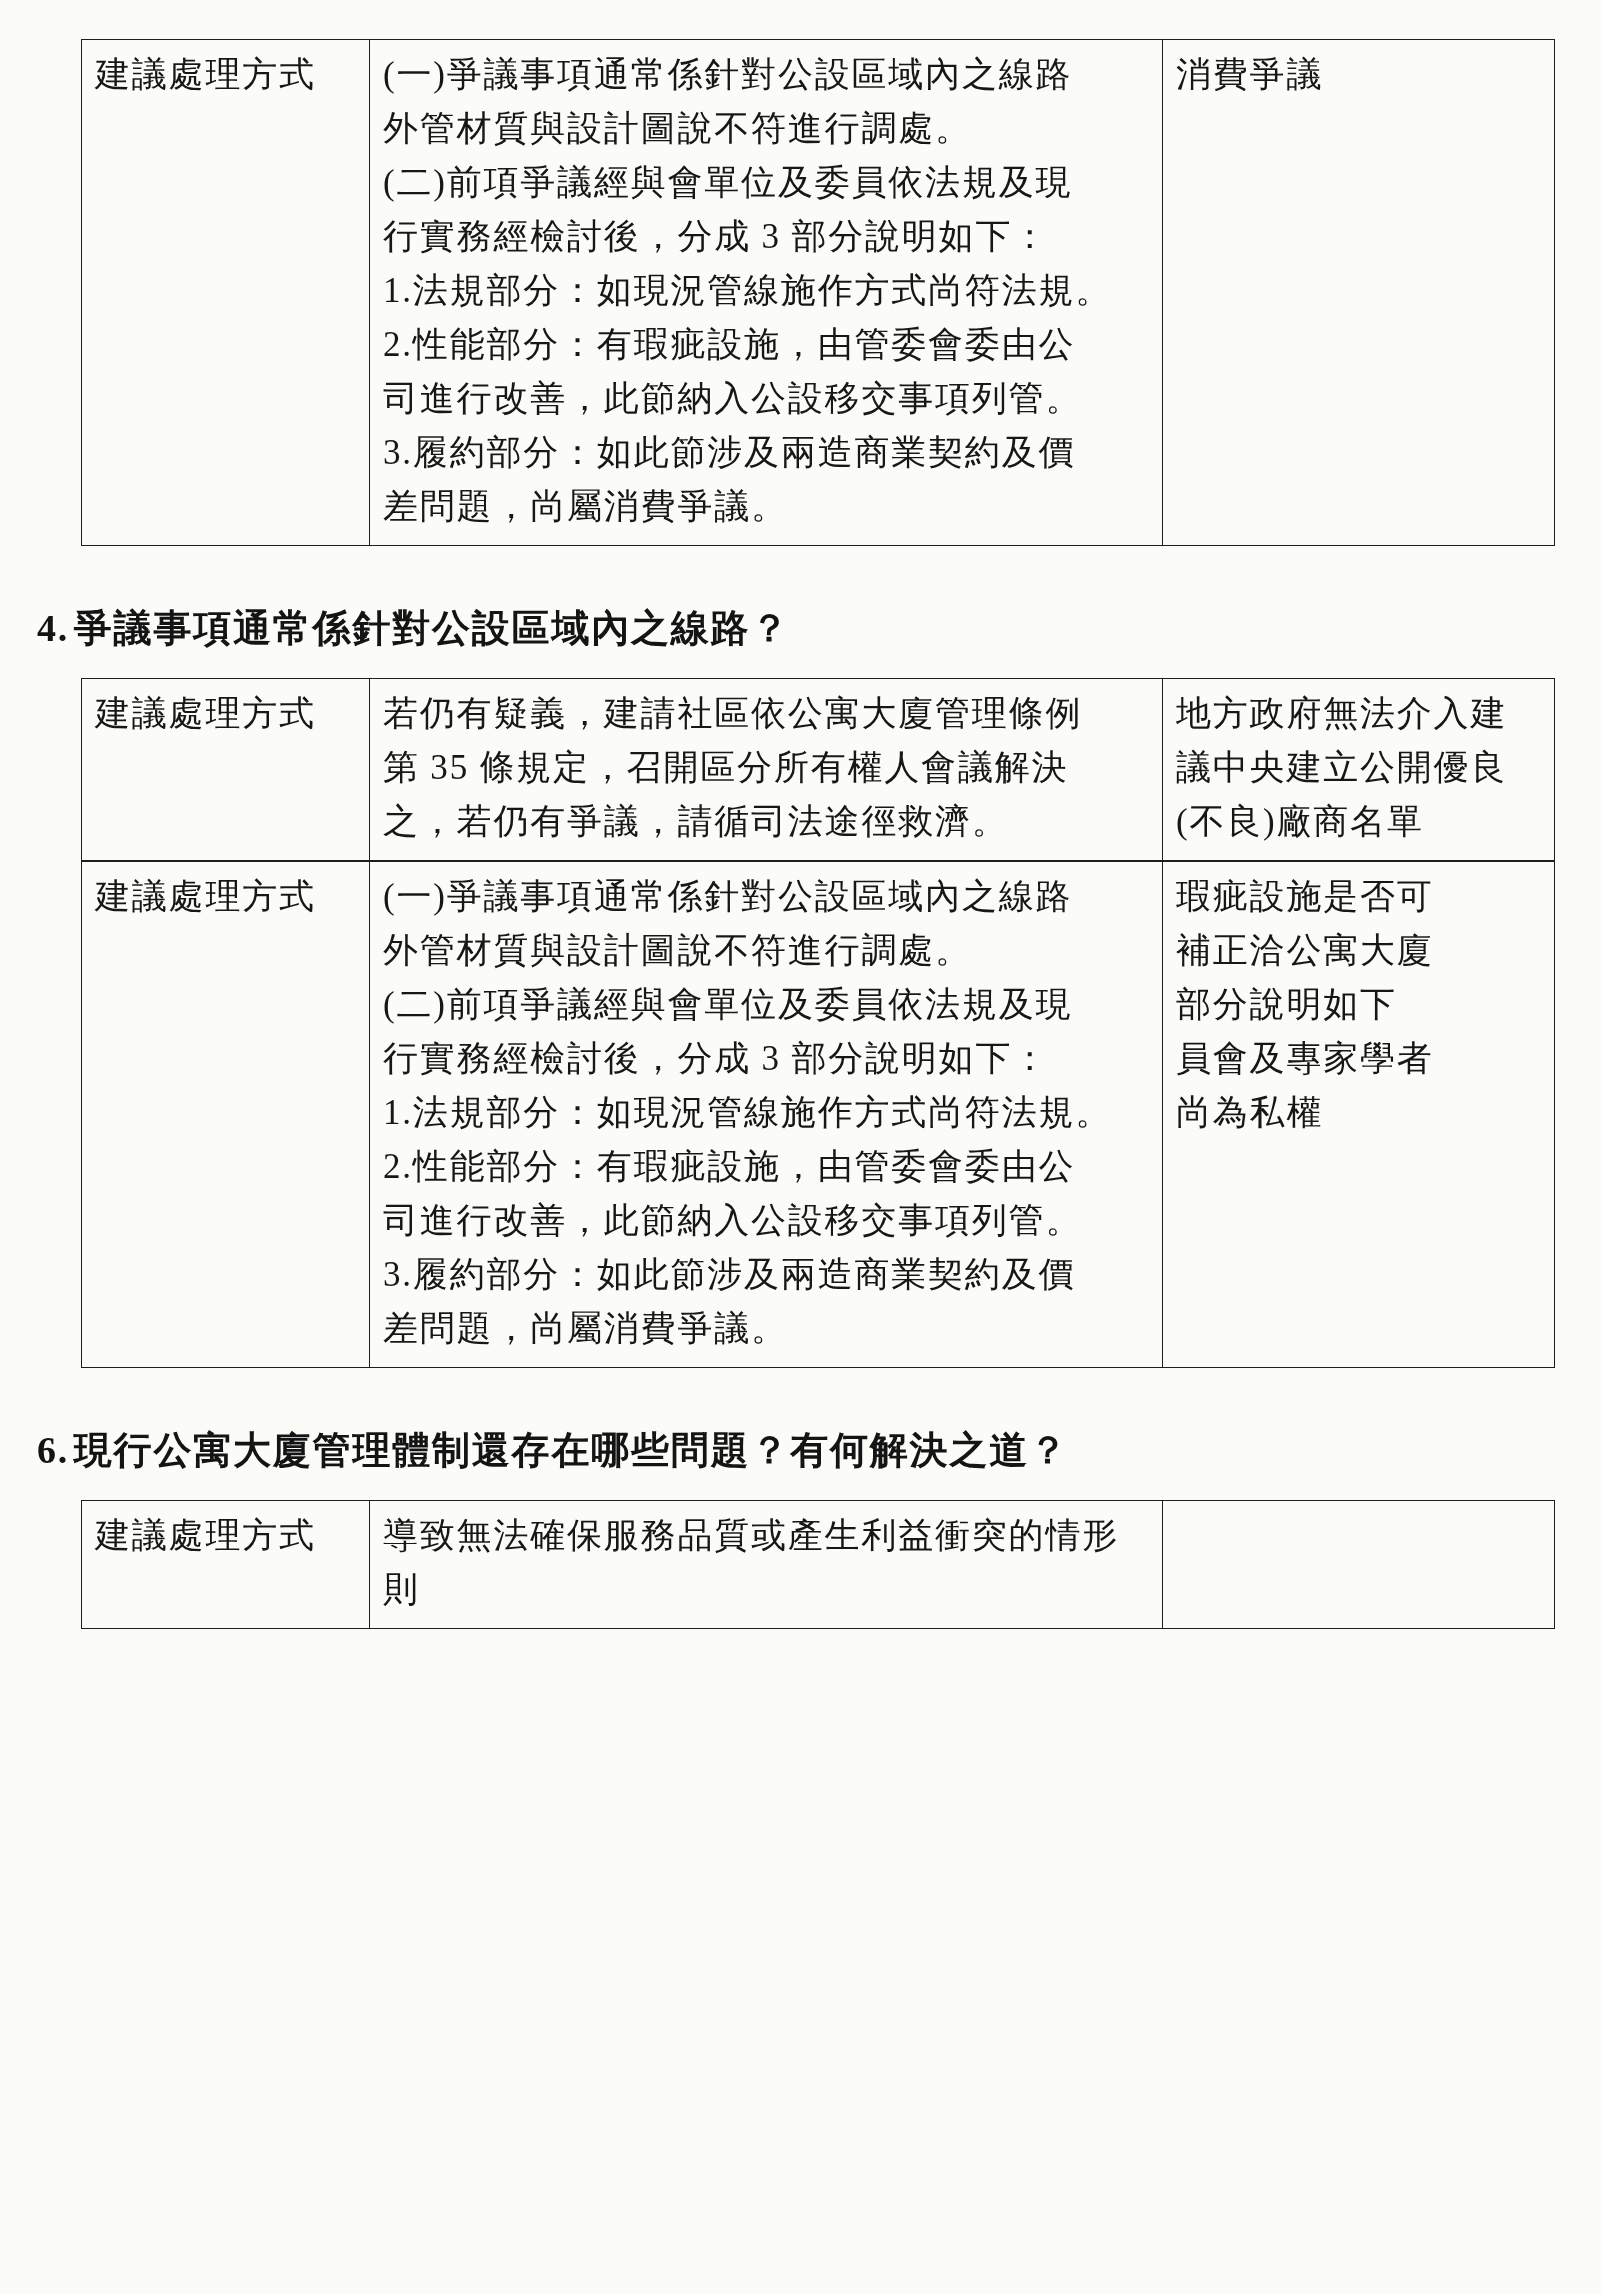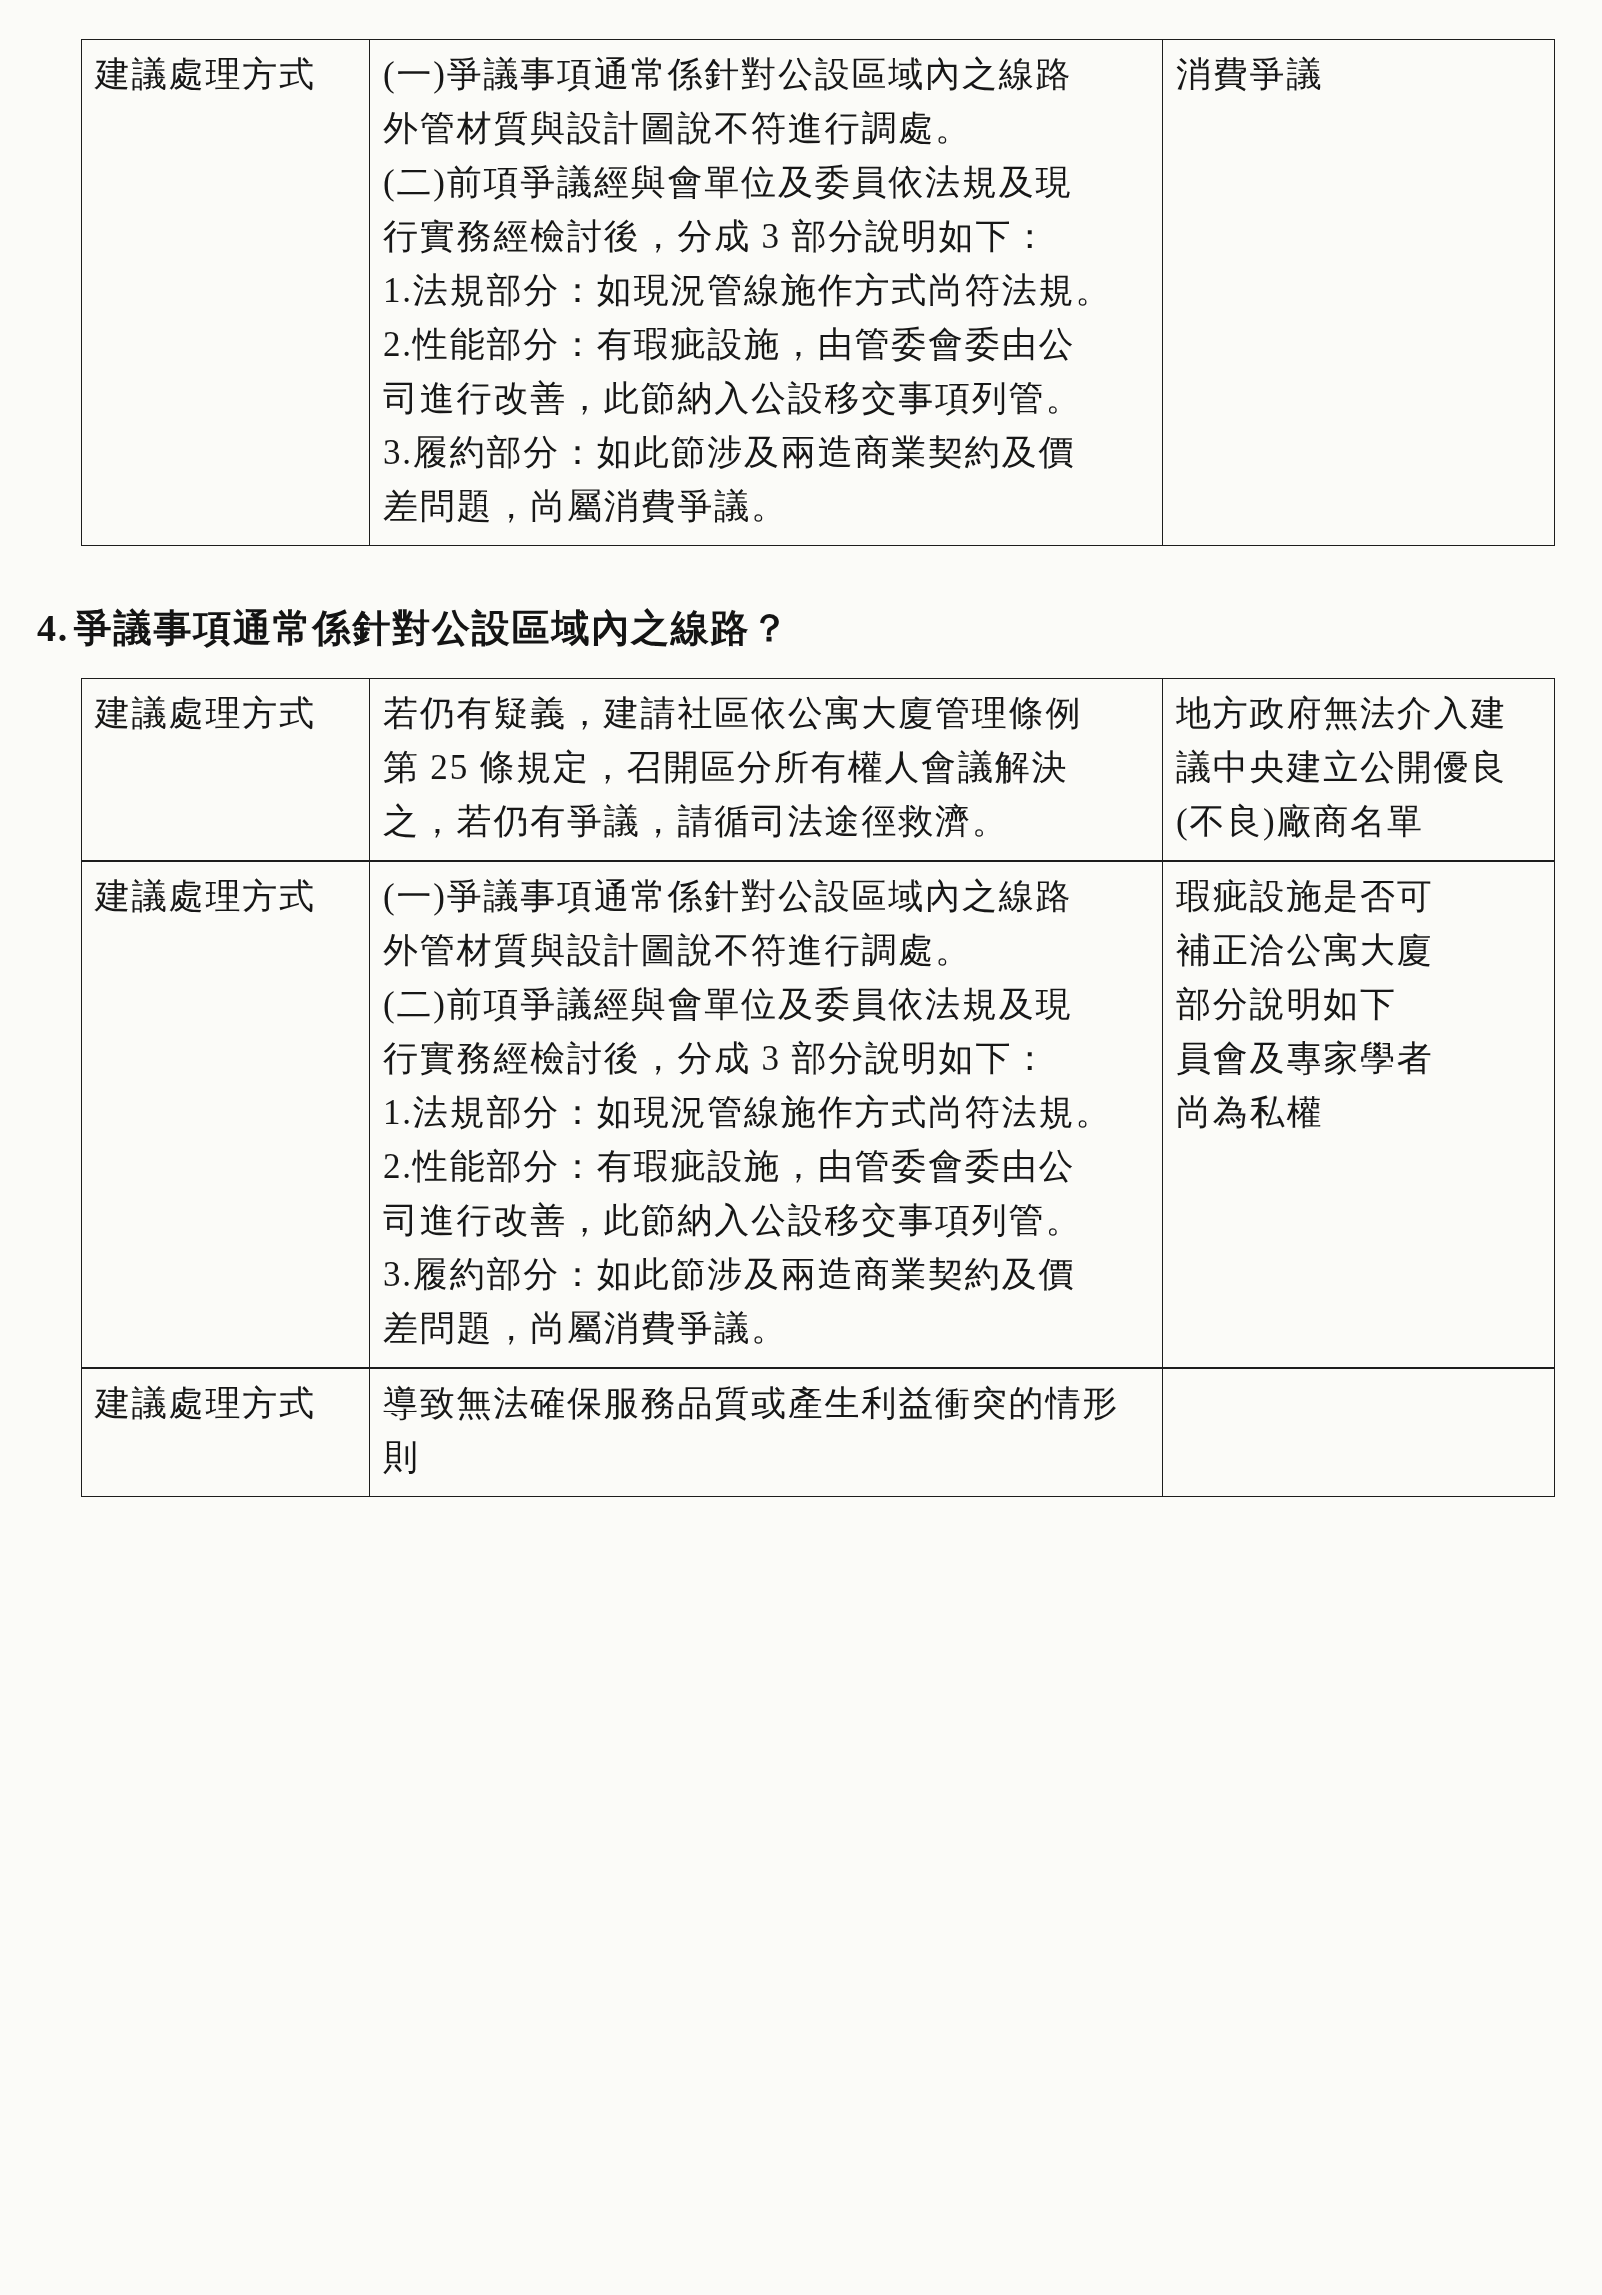--- a/index.html
+++ b/index.html
@@ -81,21 +81,21 @@
     </table>
 
   <div class="heading">
     <span class="num">4.</span><span>爭議事項通常係針對公設區域內之線路？</span>
   </div>
   <table class="doc-table">
     <tbody>
         <tr>
       <td class="col-label">建議處理方式</td>
       <td class="col-body">若仍有疑義，建請社區依公寓大廈管理條例
-第 25 條規定，召開區分所有權人會議解決
+第 35 條規定，召開區分所有權人會議解決
 之，若仍有爭議，請循司法途徑救濟。</td>
       <td class="col-note">地方政府無法介入建
 議中央建立公開優良
 (不良)廠商名單</td>
     </tr>
   </tbody>
     </table>
 
   <table class="doc-table">
     <tbody>
@@ -112,20 +112,23 @@
 差問題，尚屬消費爭議。</td>
       <td class="col-note">瑕疵設施是否可
 補正洽公寓大廈
 部分說明如下
 員會及專家學者
 尚為私權</td>
     </tr>
   </tbody>
     </table>
 
+  <div class="heading">
+    <span class="num">6.</span><span>現行公寓大廈管理體制還存在哪些問題？有何解決之道？</span>
+  </div>
   <table class="doc-table">
     <tbody>
         <tr>
       <td class="col-label">建議處理方式</td>
       <td class="col-body">導致無法確保服務品質或產生利益衝突的情形
 則</td>
       <td class="col-note"></td>
     </tr>
   </tbody>
     </table>

